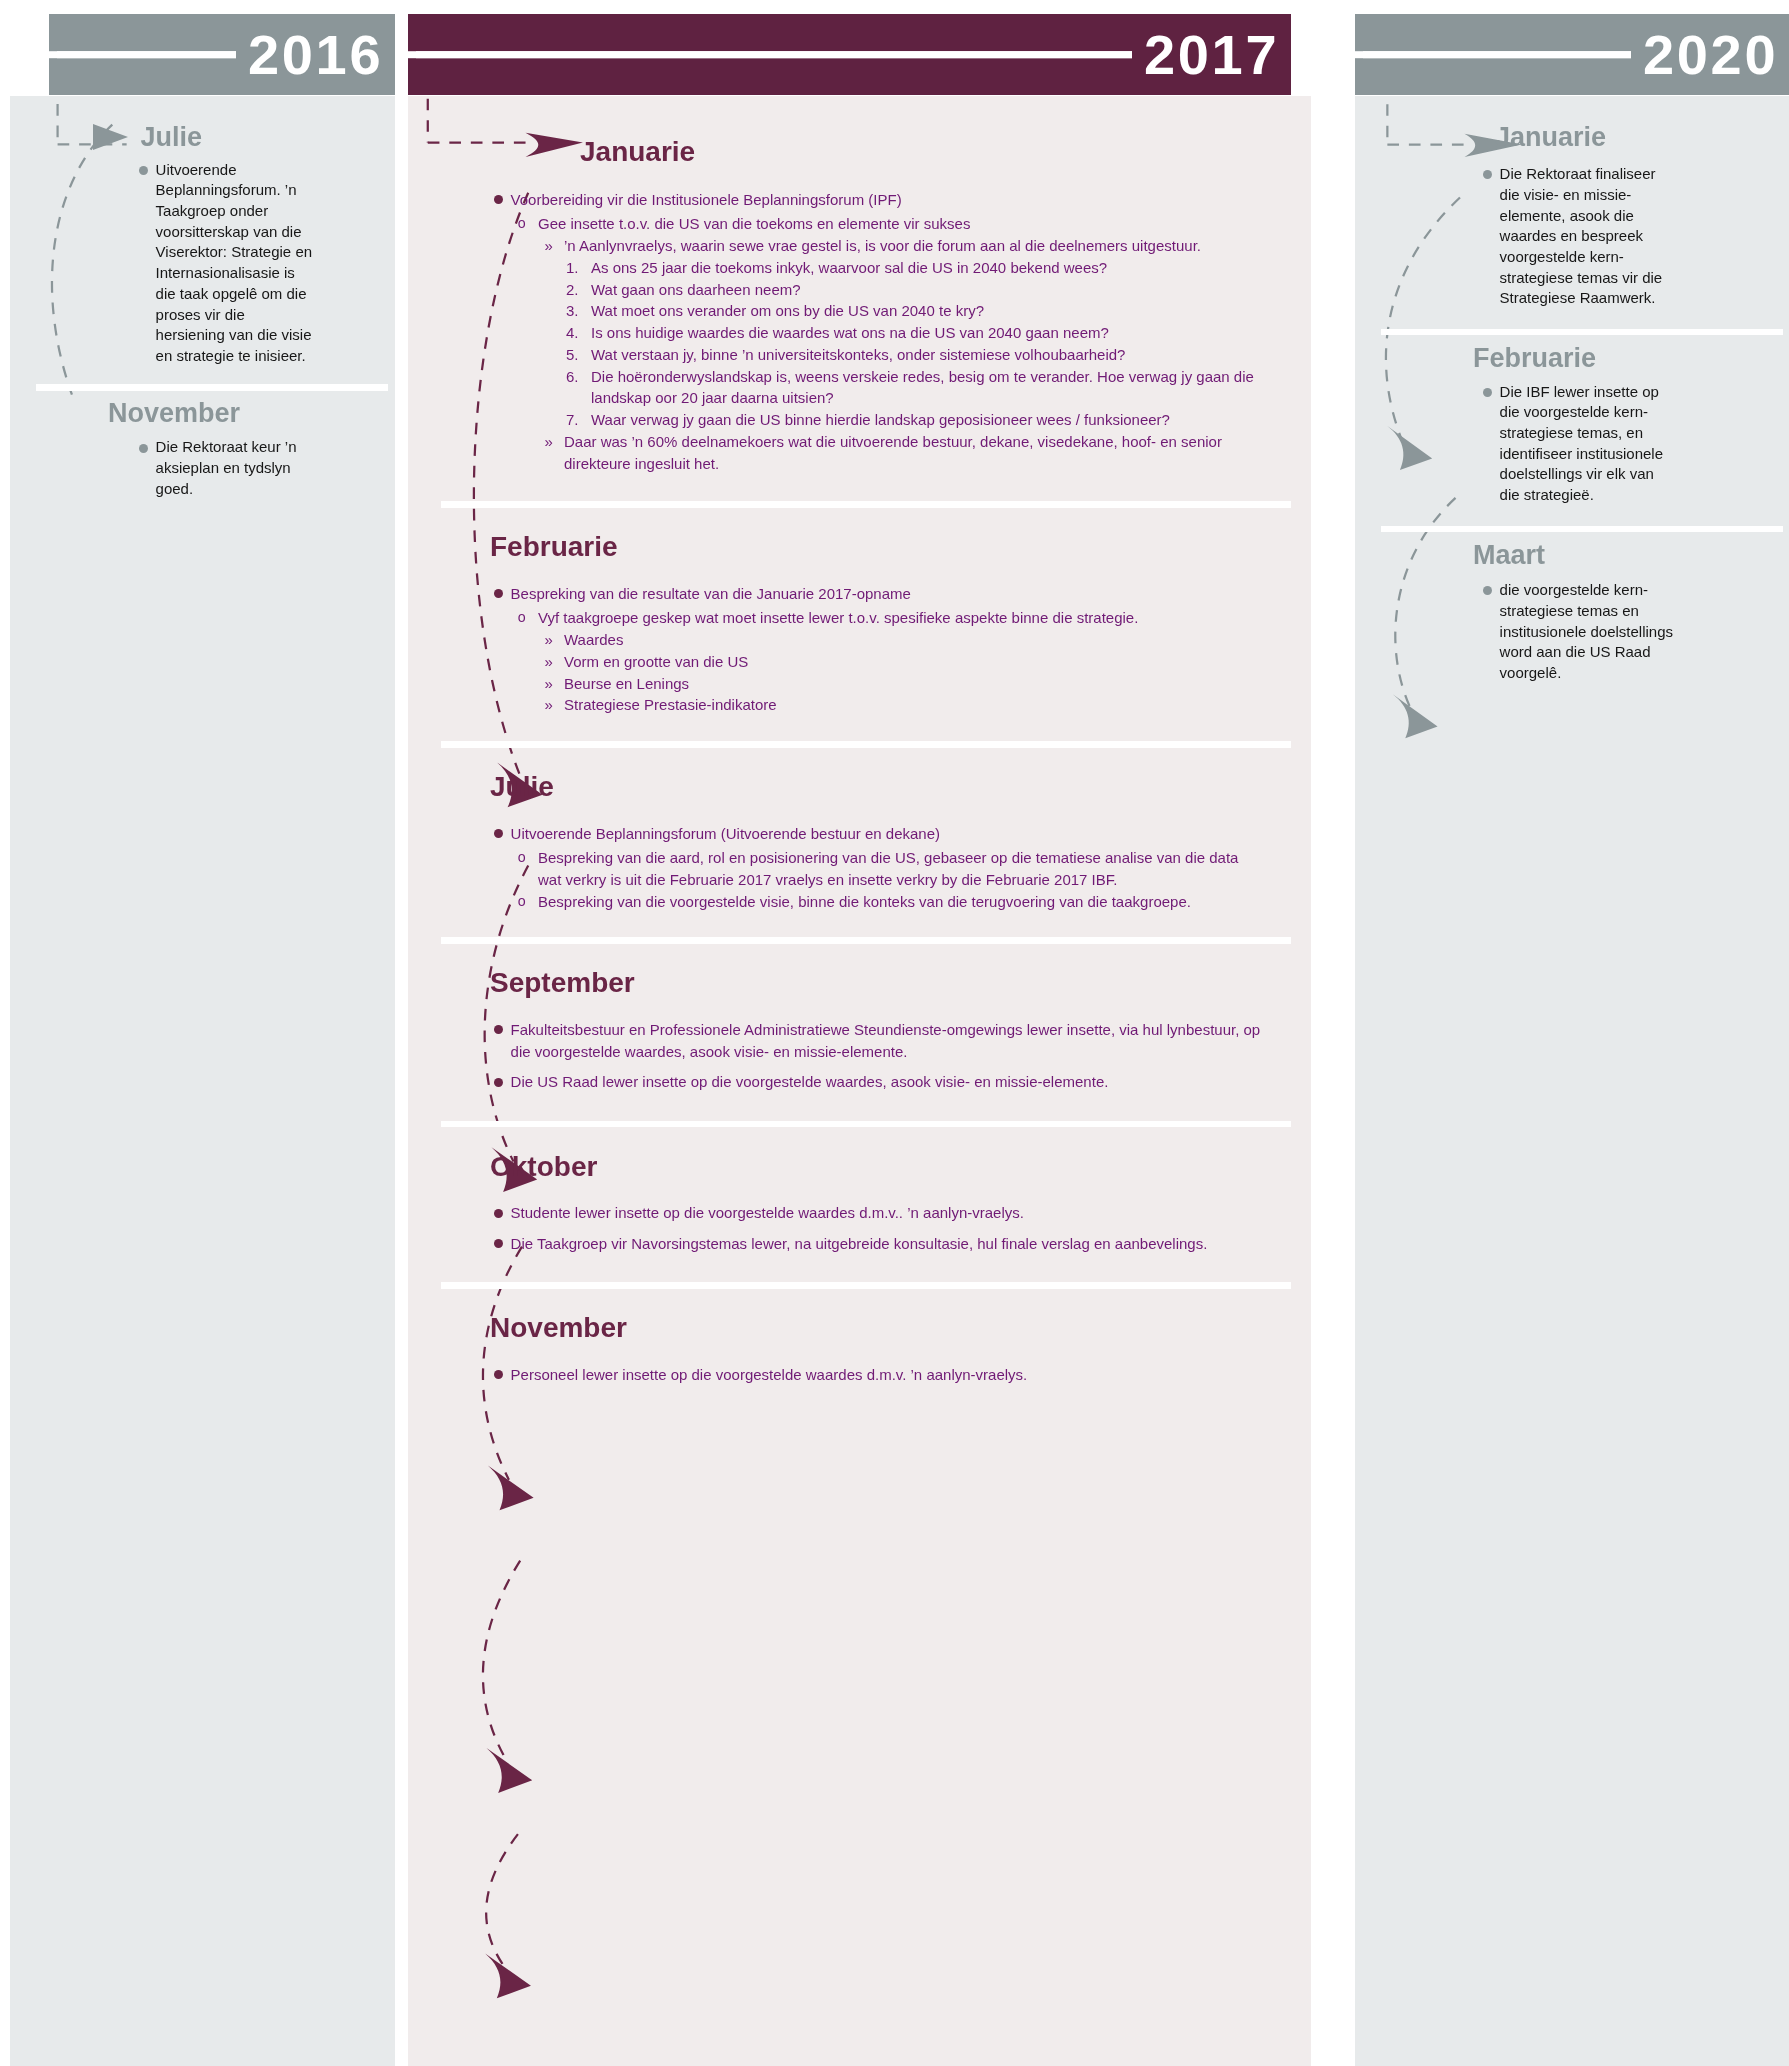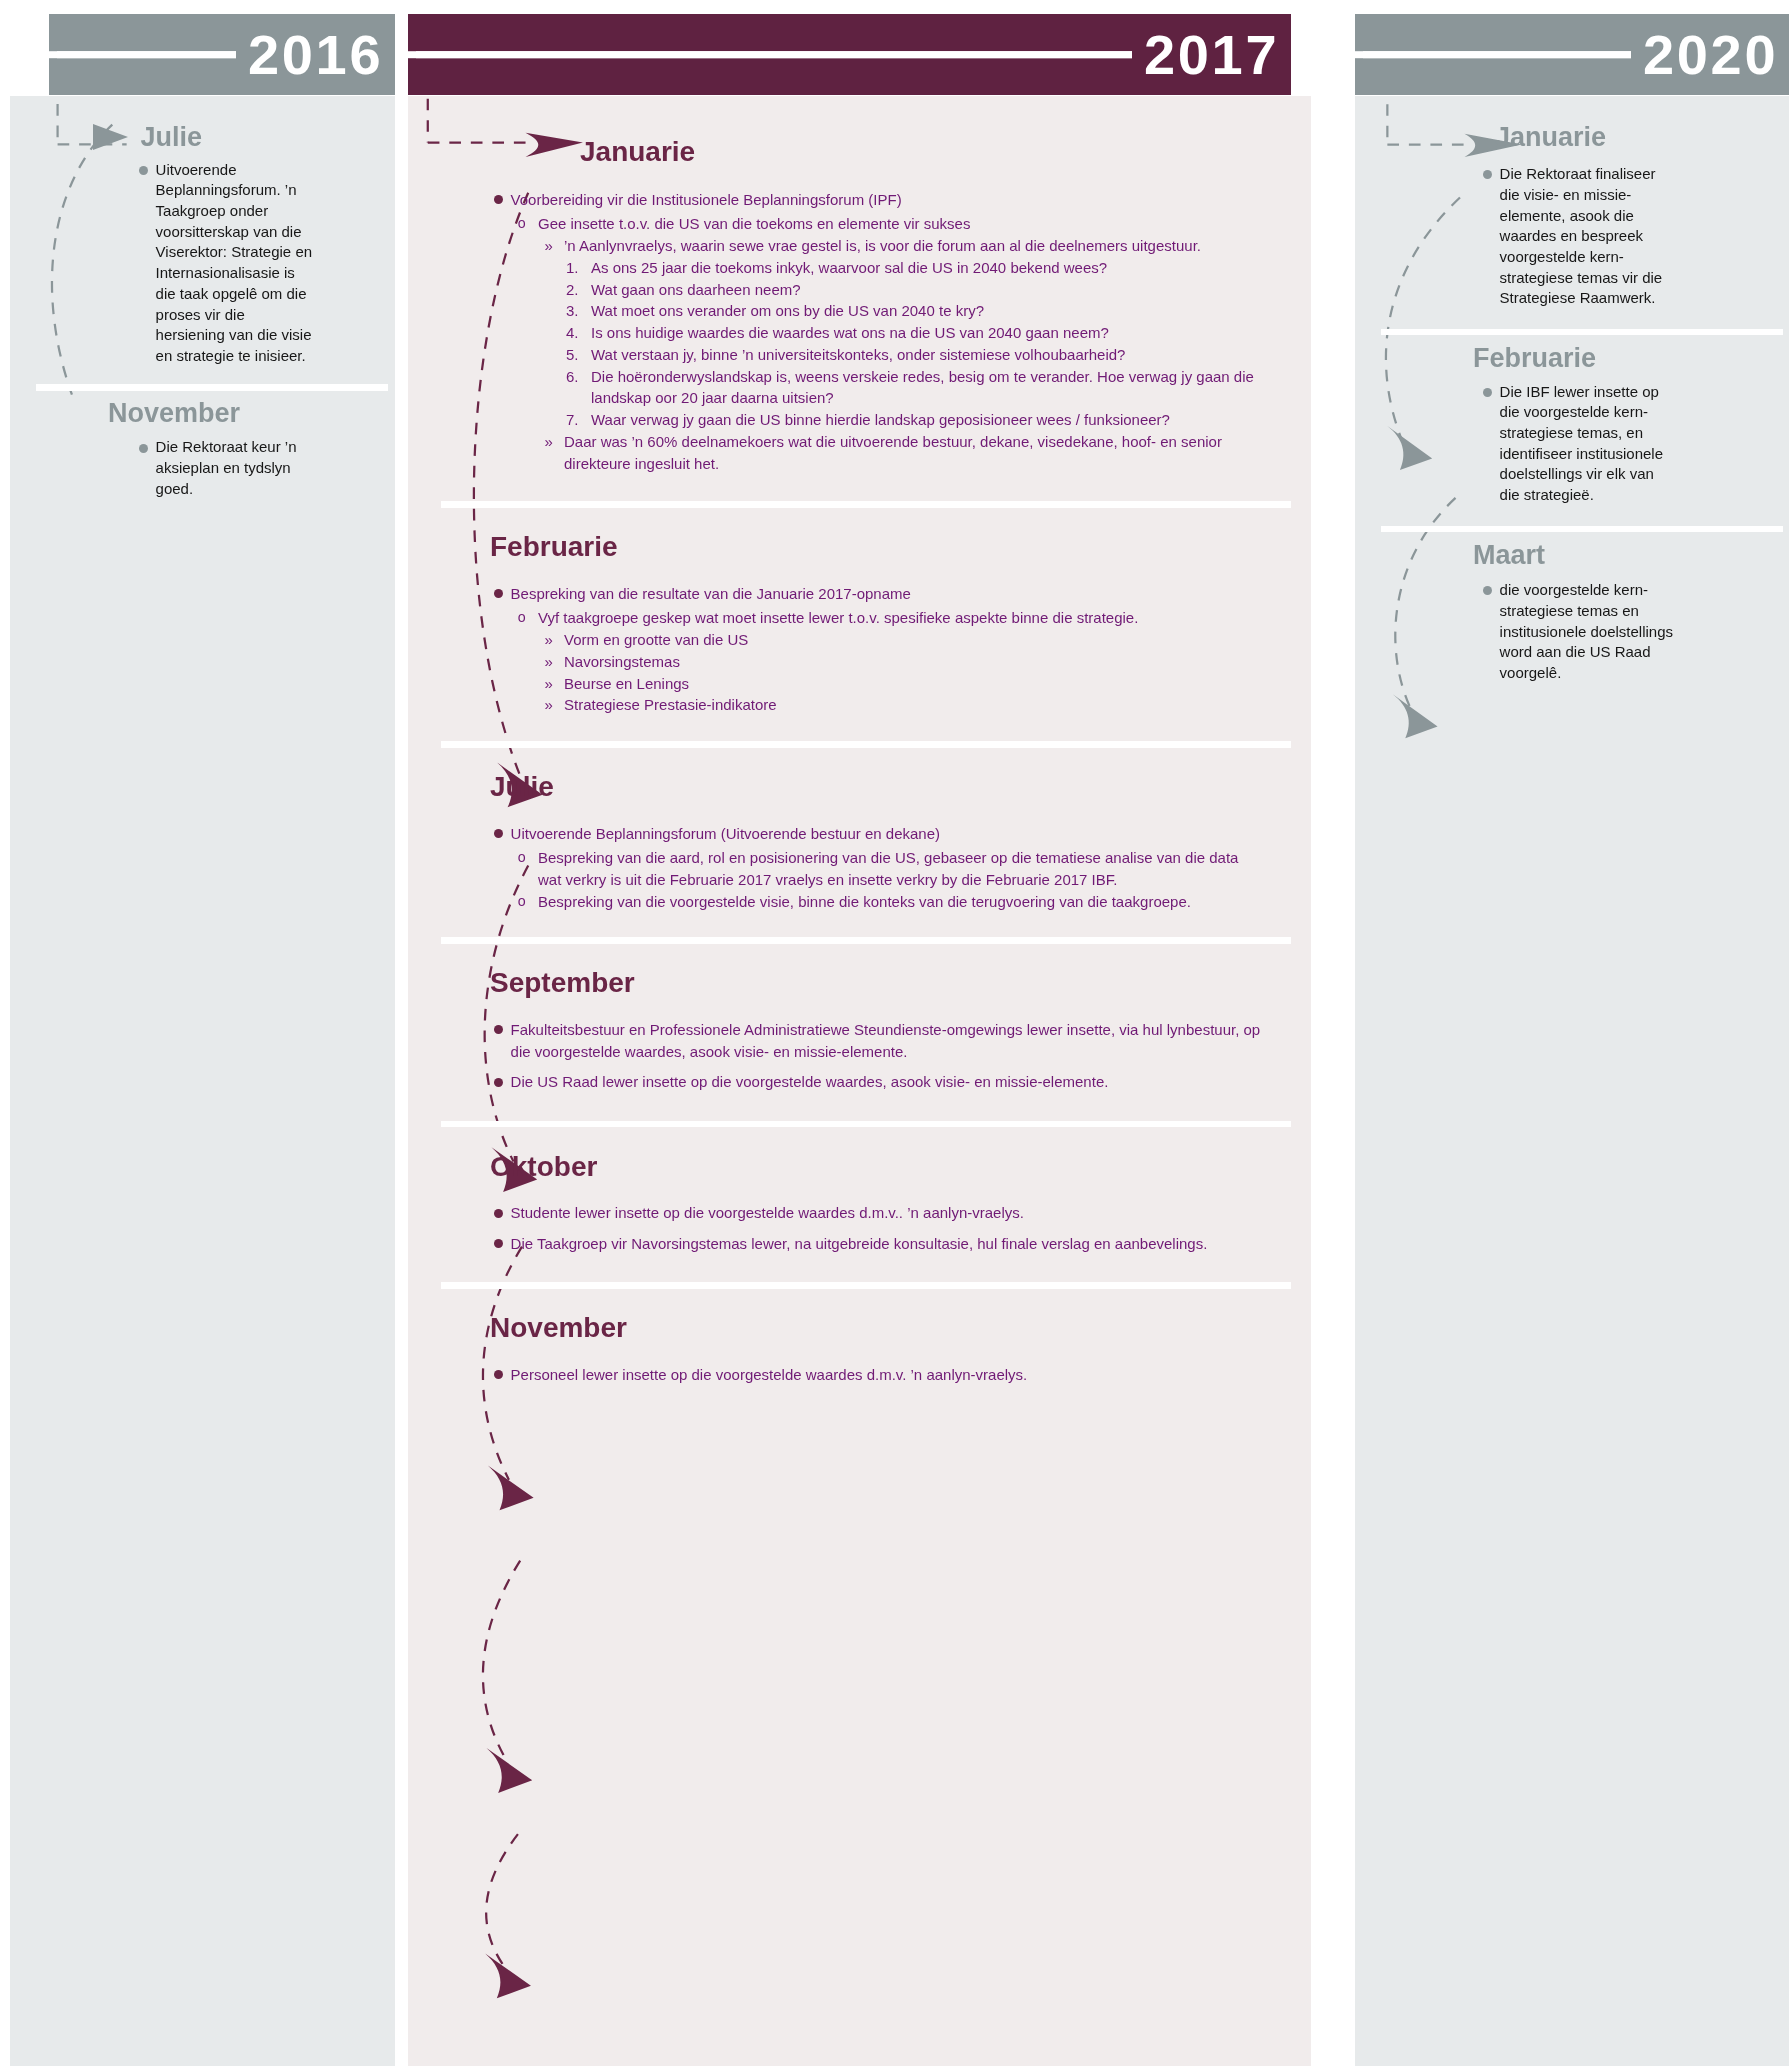--- a/index.html
+++ b/index.html
@@ -292,22 +292,22 @@
         </ul>
       </div>
 
       <div class="card" style="padding: 32px 27px 25px 33px;">
         <div class="month-row" style="margin-left:49px;">
           <span class="month">Februarie</span>
         </div>
         <ul class="lvl1 body-text" style="margin-top:21.5px; margin-left:49px;">
           <li class="b1"><span>Bespreking van die resultate van die Januarie 2017-opname</span></li>
           <li class="b2"><span>Vyf taakgroepe geskep wat moet insette lewer t.o.v. spesifieke aspekte binne die strategie.</span></li>
+          <li class="b3"><span>Waardes</span></li>
           <li class="b3"><span>Vorm en grootte van die US</span></li>
-          <li class="b3"><span>Navorsingstemas</span></li>
           <li class="b3"><span>Beurse en Lenings</span></li>
           <li class="b3"><span>Strategiese Prestasie-indikatore</span></li>
         </ul>
       </div>
 
       <div class="card" style="padding: 32px 27px 25px 33px;">
         <div class="month-row" style="margin-left:49px;">
           <span class="month">Julie</span>
         </div>
         <ul class="lvl1 body-text" style="margin-top:21.5px; margin-left:49px;">

